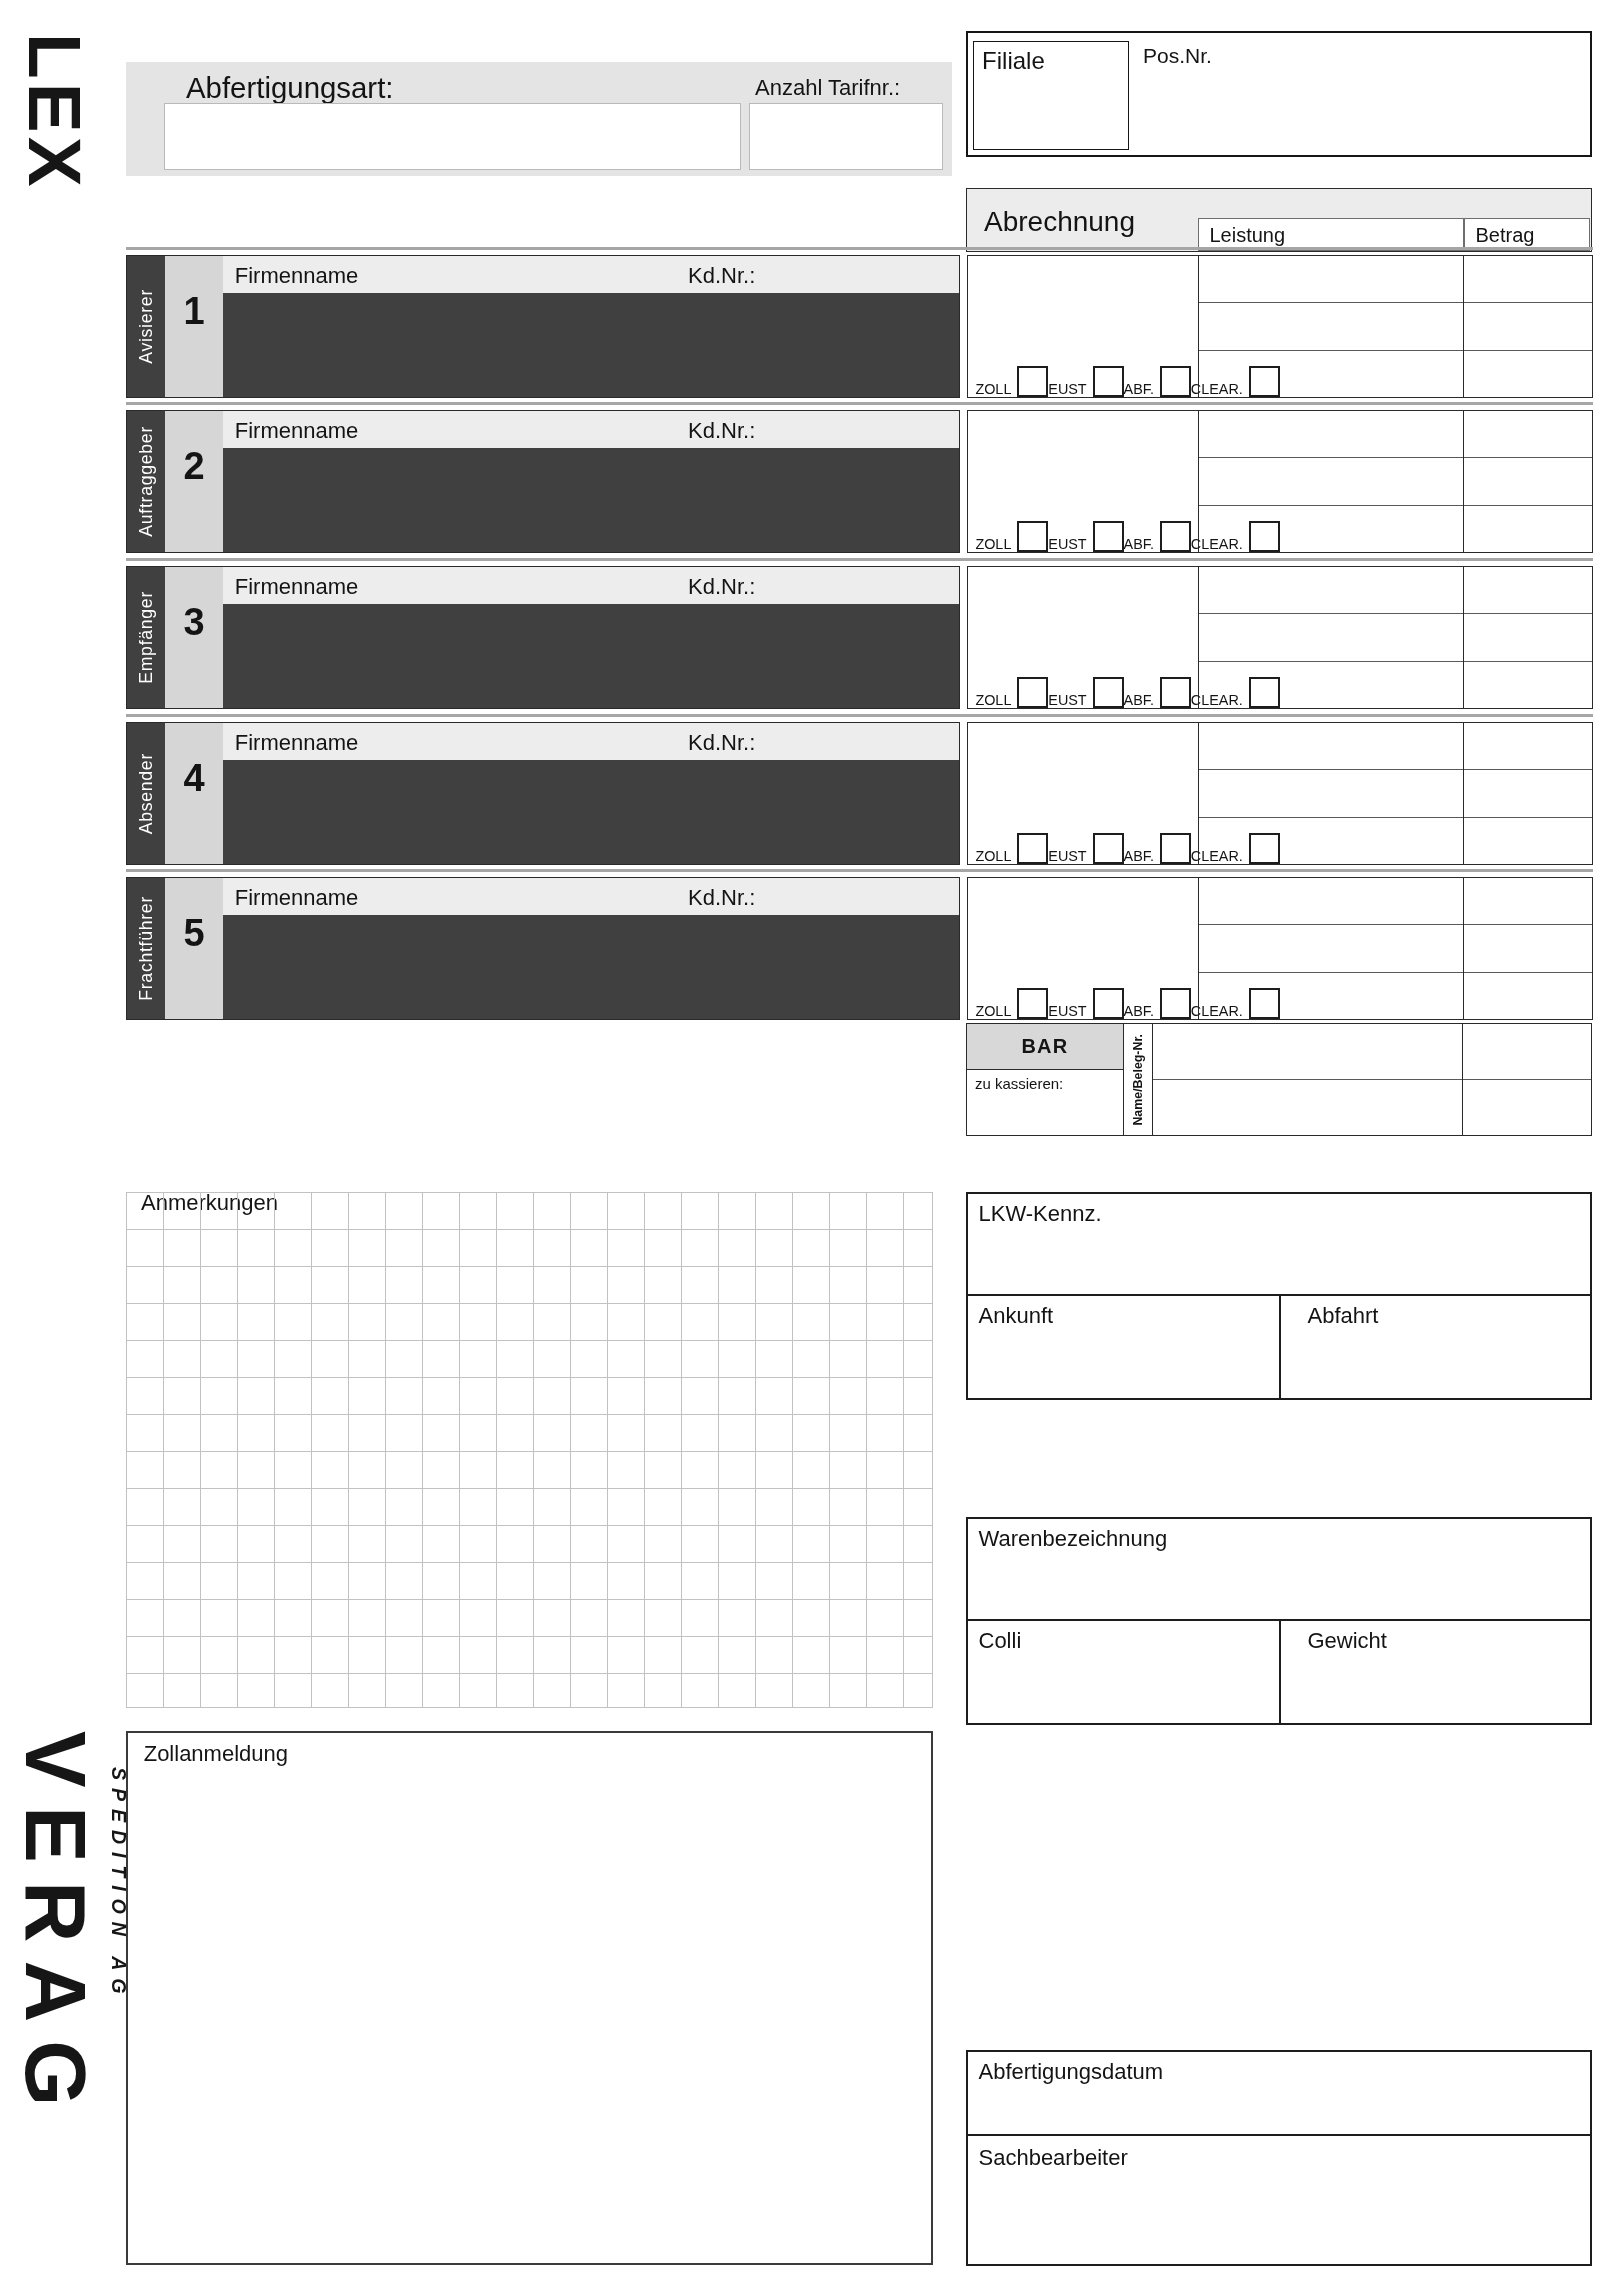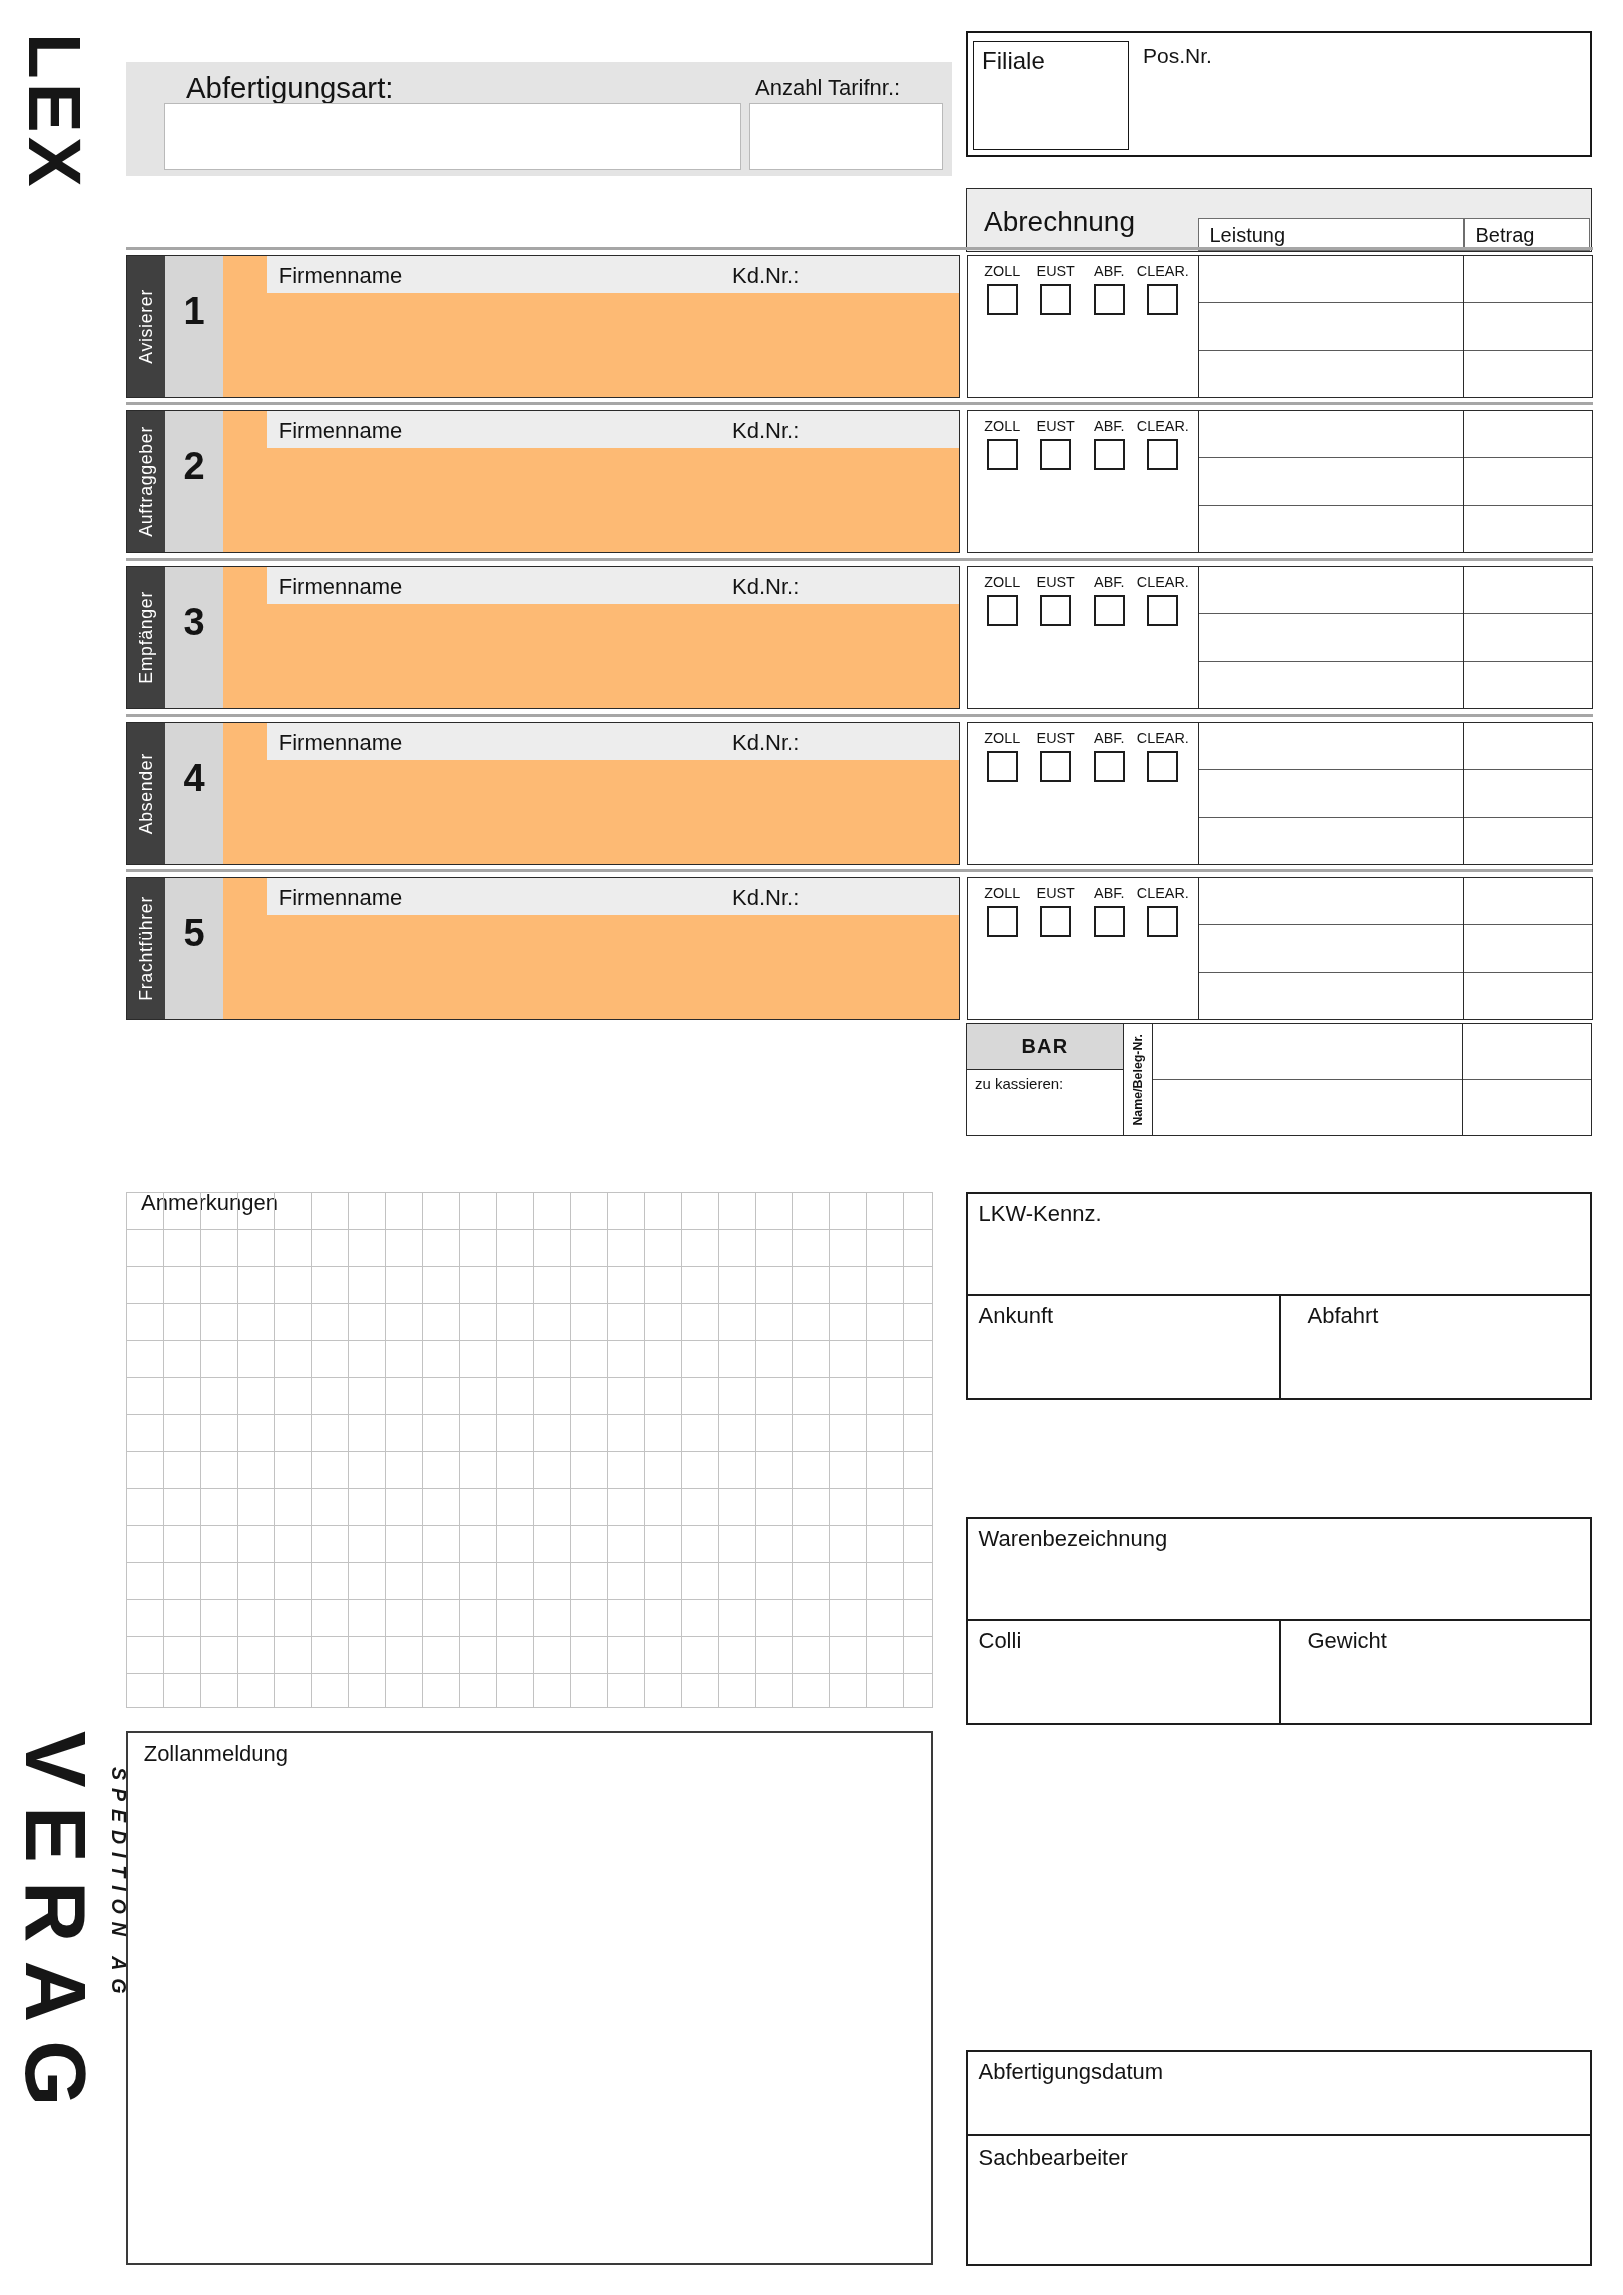--- a/index.html
+++ b/index.html
@@ -38,28 +38,28 @@
   #leist-head { left:231px; width:266px; }
   #betrag-head { left:497px; width:126px; }
 
   
   .party { position:absolute; left:126px; width:1467px; height:143px; display:flex; gap:6.5px; }
   .party::before { content:""; position:absolute; left:0; right:0; top:-8.5px; height:3.3px; background:#a6a6a6; }
   .left-group { width:834px; height:100%; display:flex; border:1.3px solid #2a2a2a; background:#fff; }
   .role-bar { width:38px; background:#404040; color:#fff; display:flex; align-items:center; justify-content:center; }
   .role-bar span { font-size:17.7px; letter-spacing:0.7px; }
   .num-cell { width:58px; background:#d6d6d6; text-align:center; font-size:38px; font-weight:bold; padding-top:34px; }
-  .firm-cell { flex:1; position:relative; background:#fdba74;padding-left:44px; }
+  .firm-cell { flex:1; position:relative; background:#404040; }
   .firm-strip { height:37px; background:#ededed; position:relative; }
   .firm-strip .fn { position:absolute; left:11.8px; top:6.5px; font-size:22px; }
   .firm-strip .kd { position:absolute; left:465px; top:6.5px; font-size:22px; }
 
   .right-group { width:626px; height:100%; display:flex; border:1.3px solid #2a2a2a; background:#fff; }
   .cb-cell { width:231px; border-right:1.3px solid #2a2a2a; display:flex; padding:6.5px 7.9px 0 7.9px; }
-  .cb-item { flex:1; display:flex; flex-direction:column; align-items:center; gap:5.9px; }
+  .cb-item { flex:1; display:flex; flex-direction:row; align-items:flex-end; gap:5.9px; }
   .cb-label { font-size:14.4px; }
   .cb-box { width:31px; height:31px; border:2px solid #1d1d1d; background:#fff; }
   .leist-cell { width:265px; border-right:1.3px solid #2a2a2a; display:flex; flex-direction:column; }
   .betrag-cell { flex:1; display:flex; flex-direction:column; }
   .acct-row { flex:1; border-bottom:1.3px solid #5a5a5a; }
   .acct-row:last-child { border-bottom:none; }
 
   
   .bar-row { position:absolute; left:966px; top:1023px; width:626px; height:113px; border:1.3px solid #2a2a2a; display:flex; background:#fff; }
   .bar-col { width:157px; border-right:1.3px solid #2a2a2a; display:flex; flex-direction:column; }

